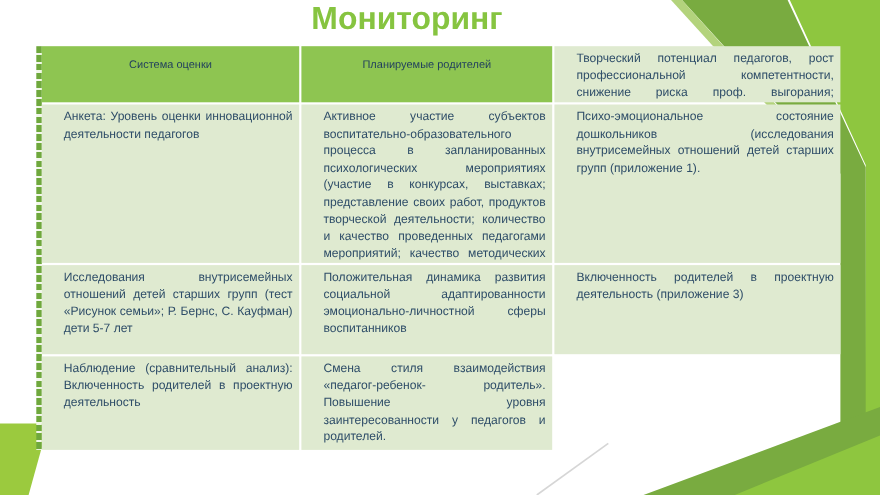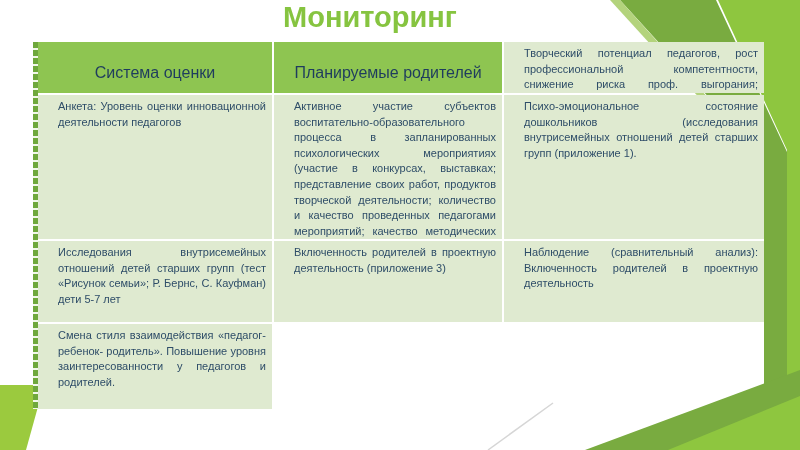--- a/index.html
+++ b/index.html
@@ -43,23 +43,23 @@
     position:absolute;left:38px;top:42px;width:726px;height:367px;z-index:2;
     display:grid;
     grid-template-columns:234px 228px 260px;
     grid-template-rows:51px 144px 81px 85px;
     gap:2px;
     background:transparent;
   }
   .th{
     background:var(--header-bg,#8ec551);
     color:var(--header-text,#1f3c5e);
-    font-size:16px;
+    font-size:10px;
     text-align:center;
-    padding-top:22px;
+    padding-top:12px;
   }
   .td{
     background:var(--cell-bg,#dfead0);
     color:var(--cell-text,#2e4d68);
     font-size:11px;
     line-height:1.42;
     text-align:justify;
     padding:4px 6px 0 20px;
     overflow:hidden;
   }
@@ -89,19 +89,20 @@
   <div class="grid">
     <div class="th">Система оценки</div>
     <div class="th">Планируемые родителей</div>
 
     <div class="td">Творческий потенциал педагогов, рост профессиональной компетентности, снижение риска проф. выгорания; количество и качество проведенных педагогами мероприятий, психолого-педагогические копилки методических разработок мероприятий. (приложение 1)</div>
     <div class="td">Анкета: Уровень оценки инновационной деятельности педагогов</div>
     <div class="td">Активное участие субъектов воспитательно-образовательного процесса в запланированных психологических мероприятиях (участие в конкурсах, выставках; представление своих работ, продуктов творческой деятельности; количество и качество проведенных педагогами мероприятий; качество методических разработок).</div>
 
     <div class="td">Психо-эмоциональное состояние дошкольников (исследования внутрисемейных отношений детей старших групп (приложение 1).</div>
     <div class="td">Исследования внутрисемейных отношений детей старших групп (тест «Рисунок семьи»; Р. Бернс, С. Кауфман) дети 5-7 лет</div>
+    <div class="td">Положительная динамика развития социальной адаптированности эмоционально-личностной сферы воспитанников</div>
 
     <div class="td">Включенность родителей в проектную деятельность (приложение 3)</div>
     <div class="td">Наблюдение (сравнительный анализ): Включенность родителей в проектную деятельность</div>
     <div class="td">Смена стиля взаимодействия «педагог-ребенок- родитель». Повышение уровня заинтересованности у педагогов и родителей.</div>
   </div>
 
 </div>
 
 </body></html>

